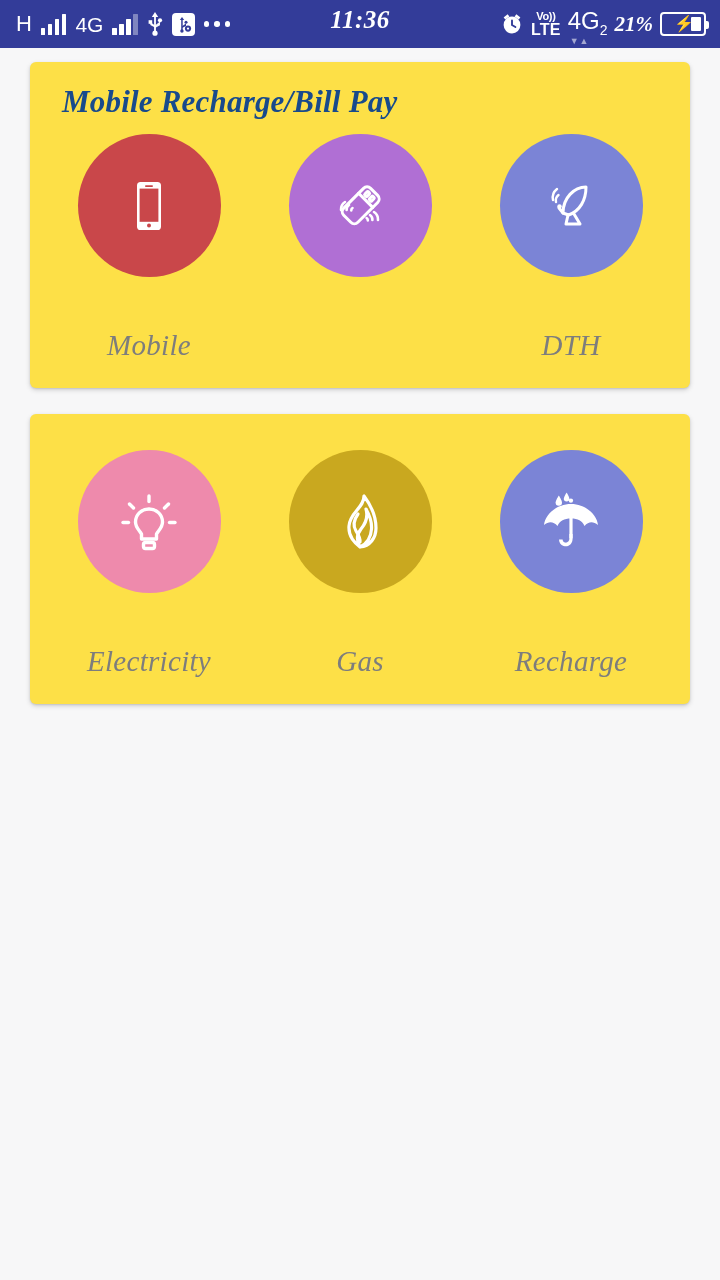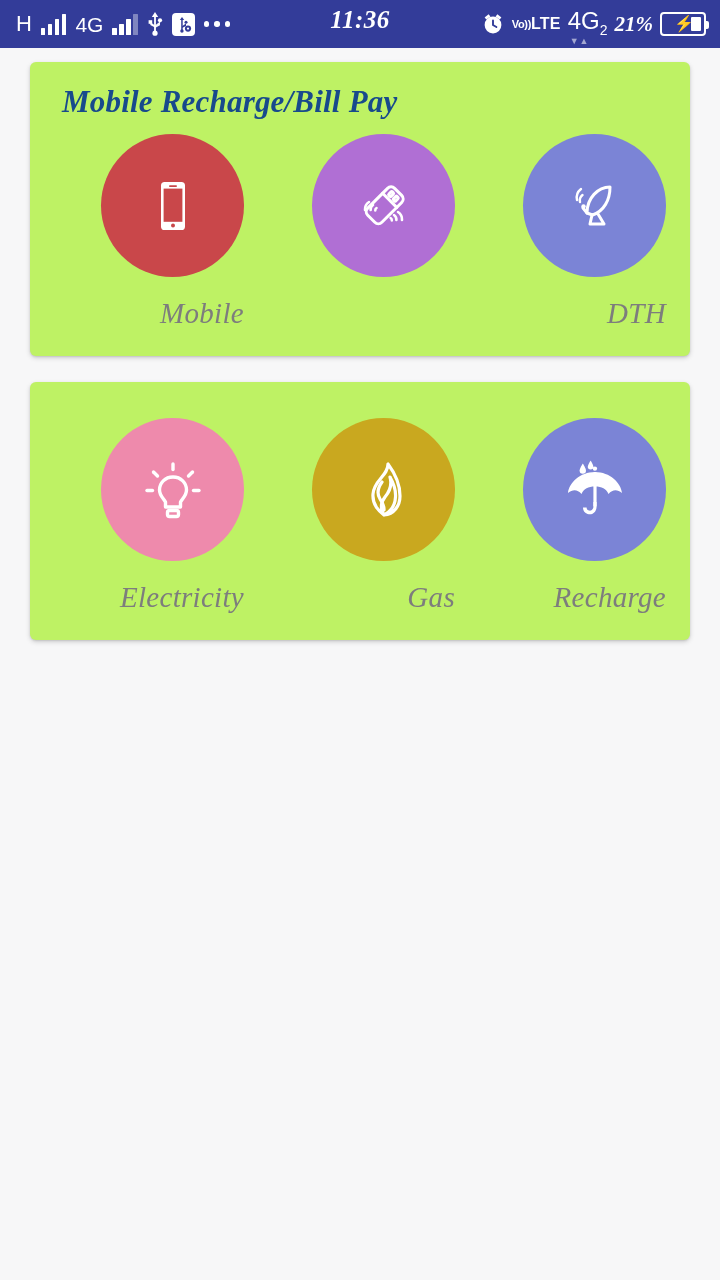--- a/index.html
+++ b/index.html
@@ -74,21 +74,21 @@
   .usb-badge {
     width: 23px; height: 23px;
     background: #fff;
     border-radius: 4px;
     display: flex; align-items: center; justify-content: center;
   }
   .dots { display: flex; gap: 5px; align-items: center; }
   .dots i { width: 5.5px; height: 5.5px; border-radius: 50%; background: #fff; display: block; }
 
   .volte {
-    display: flex; flex-direction: row;
+    display: flex; flex-direction: column;
     align-items: center; justify-content: center;
     line-height: 1;
     font-weight: bold;
   }
   .volte .v-top { font-size: 11px; letter-spacing: -0.3px; }
   .volte .v-bot { font-size: 16px; letter-spacing: 0.2px; }
 
   .g4 {
     font-size: 24px;
     line-height: 1;
@@ -139,21 +139,21 @@
     transform: translateY(-50%);
     font-size: 16px;
     line-height: 1;
     color: #fff;
   }
 
   
   #content { padding: 0 30px; padding-top: 14px; }
 
   .card {
-    background: #bef264;
+    background: #fde047;
     border-radius: 6px;
     box-shadow: 0 2px 5px rgba(0,0,0,0.16), 0 1px 2px rgba(0,0,0,0.10);
     padding: 22px 16px 26px 16px;
     margin-bottom: 26px;
   }
 
   .card-title {
     font-family: "Liberation Serif", serif;
     font-style: italic;
     font-weight: bold;
@@ -167,22 +167,23 @@
     display: flex;
     justify-content: space-between;
     padding: 0 8px;
     margin-top: 14px;
   }
 
   .tile {
     width: 190px;
     display: flex;
     flex-direction: column;
-    align-items: flex-end;
+    align-items: center;
     cursor: pointer;
+    gap: 32px;
   }
 
   .tile-circle {
     width: 143px;
     height: 143px;
     border-radius: 50%;
     display: flex;
     align-items: center;
     justify-content: center;
   }

